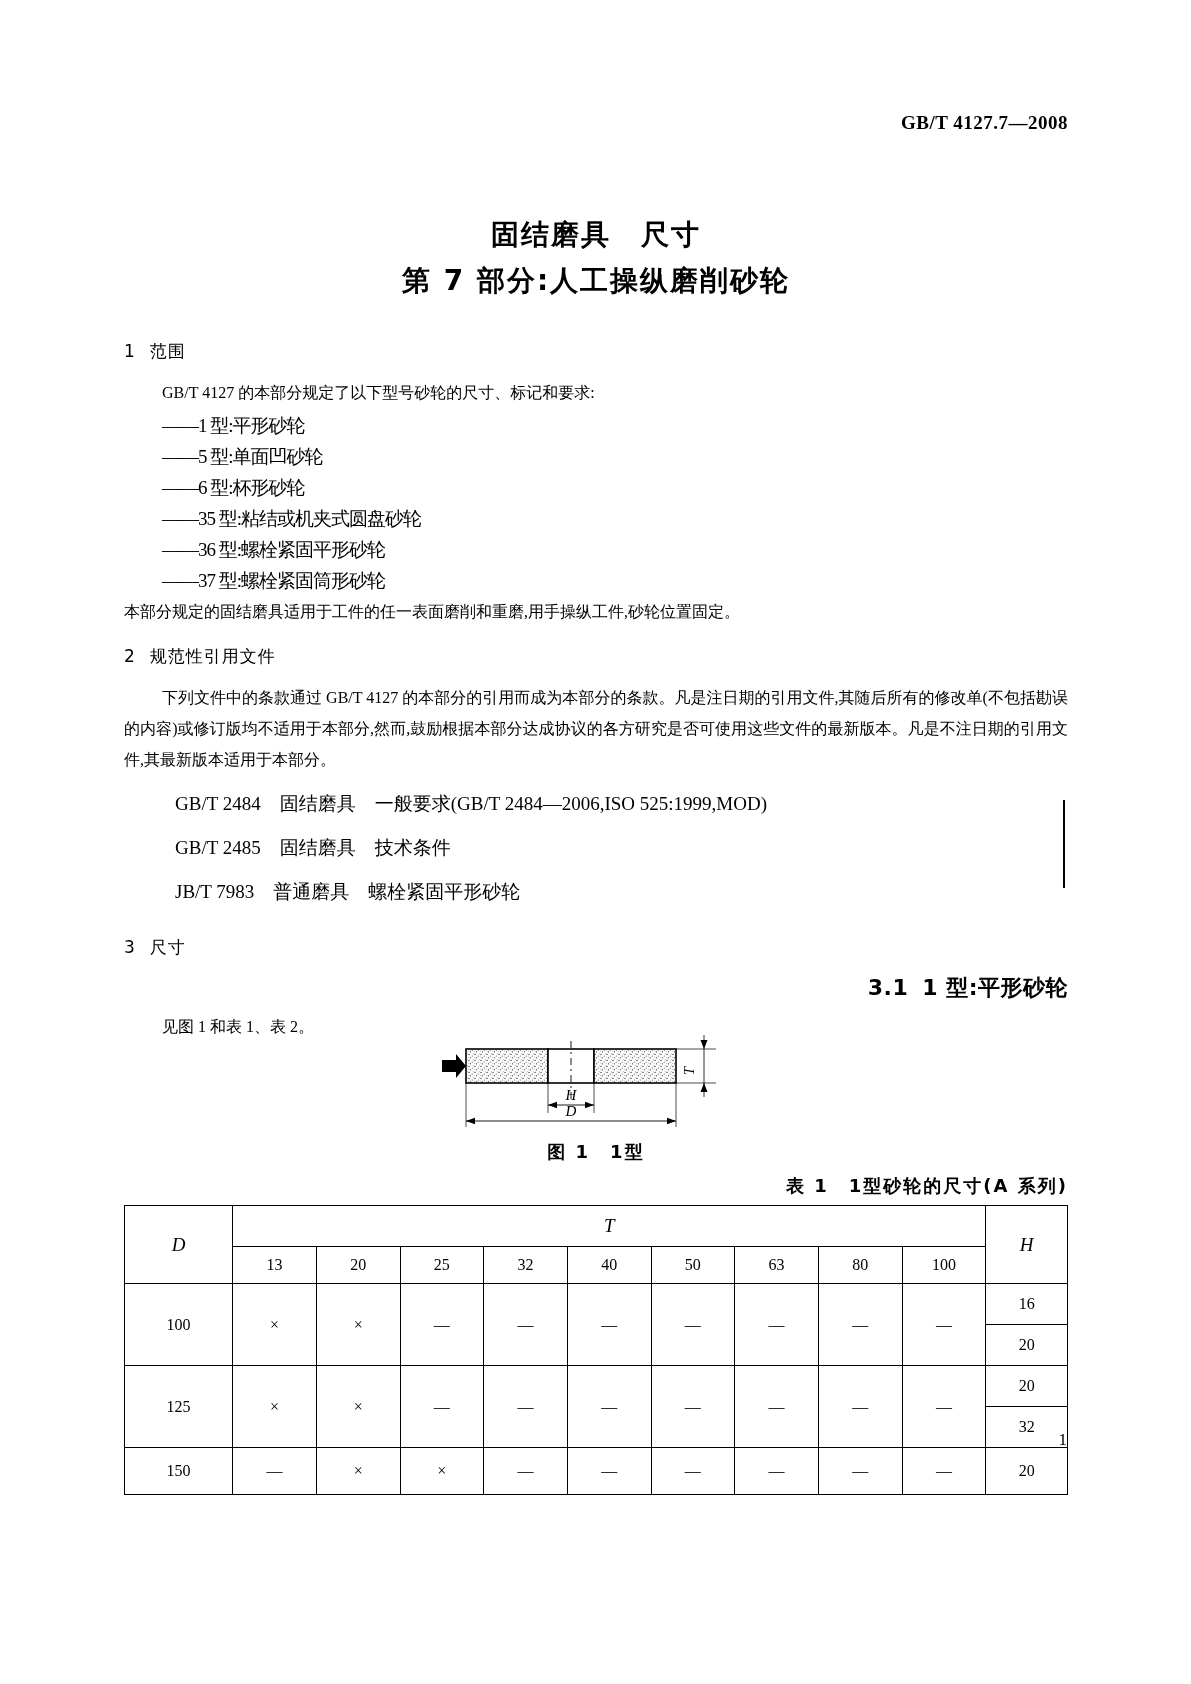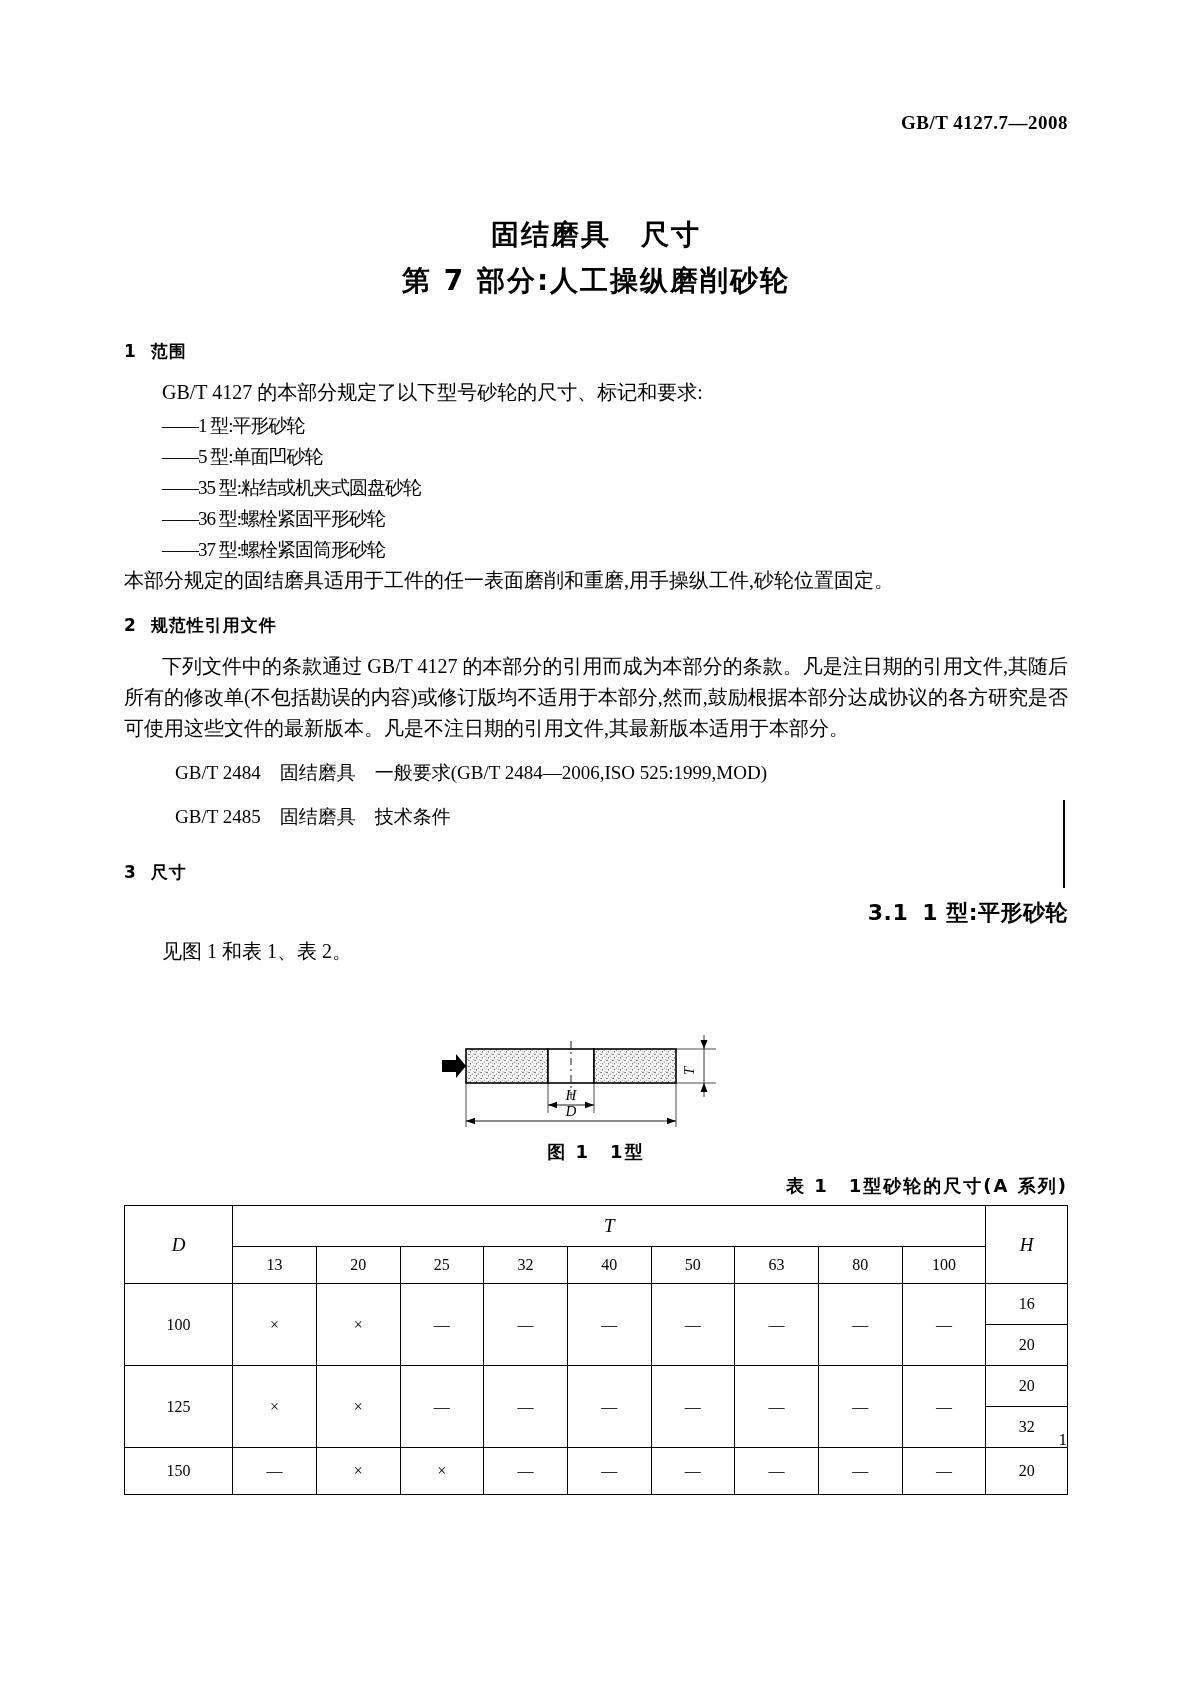--- a/index.html
+++ b/index.html
@@ -37,37 +37,37 @@
     font-size:28px;
     letter-spacing:2px;
     line-height:46px;
   }
   
   .content{
     position:absolute;left:124px;top:340px;width:944px;
   }
   .clause-h{
     font-family:"DejaVu Sans", sans-serif;
-    font-weight:bold;
+    font-weight:normal;
     font-size:17px;
     letter-spacing:1px;
     margin:0 0 14px 0;
   }
   .clause-h .no{margin-right:14px;}
   .sub-h{
     font-family:"DejaVu Sans", sans-serif;
     font-weight:bold;
     font-size:22px;
     letter-spacing:0.5px;
     margin:0 0 8px 0;
     text-align:right;
   }
   .sub-h .no{margin-right:14px;}
   p.para{
-    font-size:20px;
+    font-size:16px;
     line-height:31px;
     margin:0 0 2px 0;
     text-align:justify;
     text-justify:inter-ideograph;
   }
   p.indent{text-indent:38px;}
   p.item{margin:0;font-size:19px;line-height:31px;padding-left:38px;}
   p.ref{margin:13px;font-size:19px;line-height:31px;padding-left:38px;}
   .sec-gap{height:16px;}
   .dash{letter-spacing:-1px;}
@@ -140,33 +140,35 @@
   </div>
 
   <div class="content">
 
     <div class="clause-h">
       <span class="no">1</span><span>范围</span>
     </div>
     <p class="para indent">GB/T 4127 的本部分规定了以下型号砂轮的尺寸、标记和要求:</p>
     <p class="item dash">——1 型:平形砂轮</p>
     <p class="item dash">——5 型:单面凹砂轮</p>
+    <p class="item dash">——6 型:杯形砂轮</p>
     <p class="item dash">——35 型:粘结或机夹式圆盘砂轮</p>
     <p class="item dash">——36 型:螺栓紧固平形砂轮</p>
     <p class="item dash">——37 型:螺栓紧固筒形砂轮</p>
     <p class="para">本部分规定的固结磨具适用于工件的任一表面磨削和重磨,用手操纵工件,砂轮位置固定。</p>
 
     <div class="sec-gap"></div>
 
     <div class="clause-h">
       <span class="no">2</span><span>规范性引用文件</span>
     </div>
     <p class="para indent">下列文件中的条款通过 GB/T 4127 的本部分的引用而成为本部分的条款。凡是注日期的引用文件,其随后所有的修改单(不包括勘误的内容)或修订版均不适用于本部分,然而,鼓励根据本部分达成协议的各方研究是否可使用这些文件的最新版本。凡是不注日期的引用文件,其最新版本适用于本部分。</p>
     <p class="ref">GB/T 2484　固结磨具　一般要求(GB/T 2484—2006,ISO 525:1999,MOD)</p>
     <p class="ref">GB/T 2485　固结磨具　技术条件</p>
+    <p class="ref">JB/T 7983　普通磨具　螺栓紧固平形砂轮</p>
 
     <div class="sec-gap"></div>
 
     <div class="clause-h">
       <span class="no">3</span><span>尺寸</span>
     </div>
     <div class="sub-h">
       <span class="no">3.1</span><span>1 型:平形砂轮</span>
     </div>
     <p class="para indent">见图 1 和表 1、表 2。</p>

